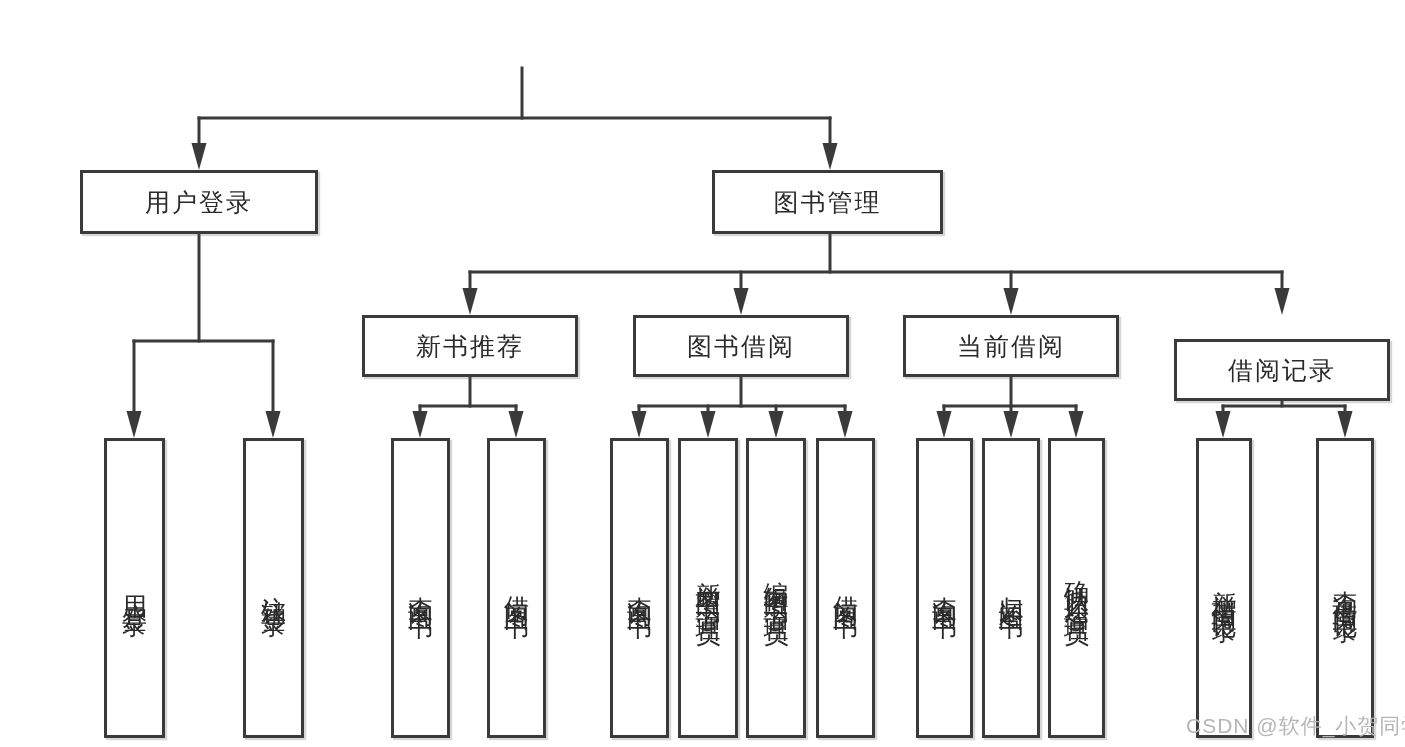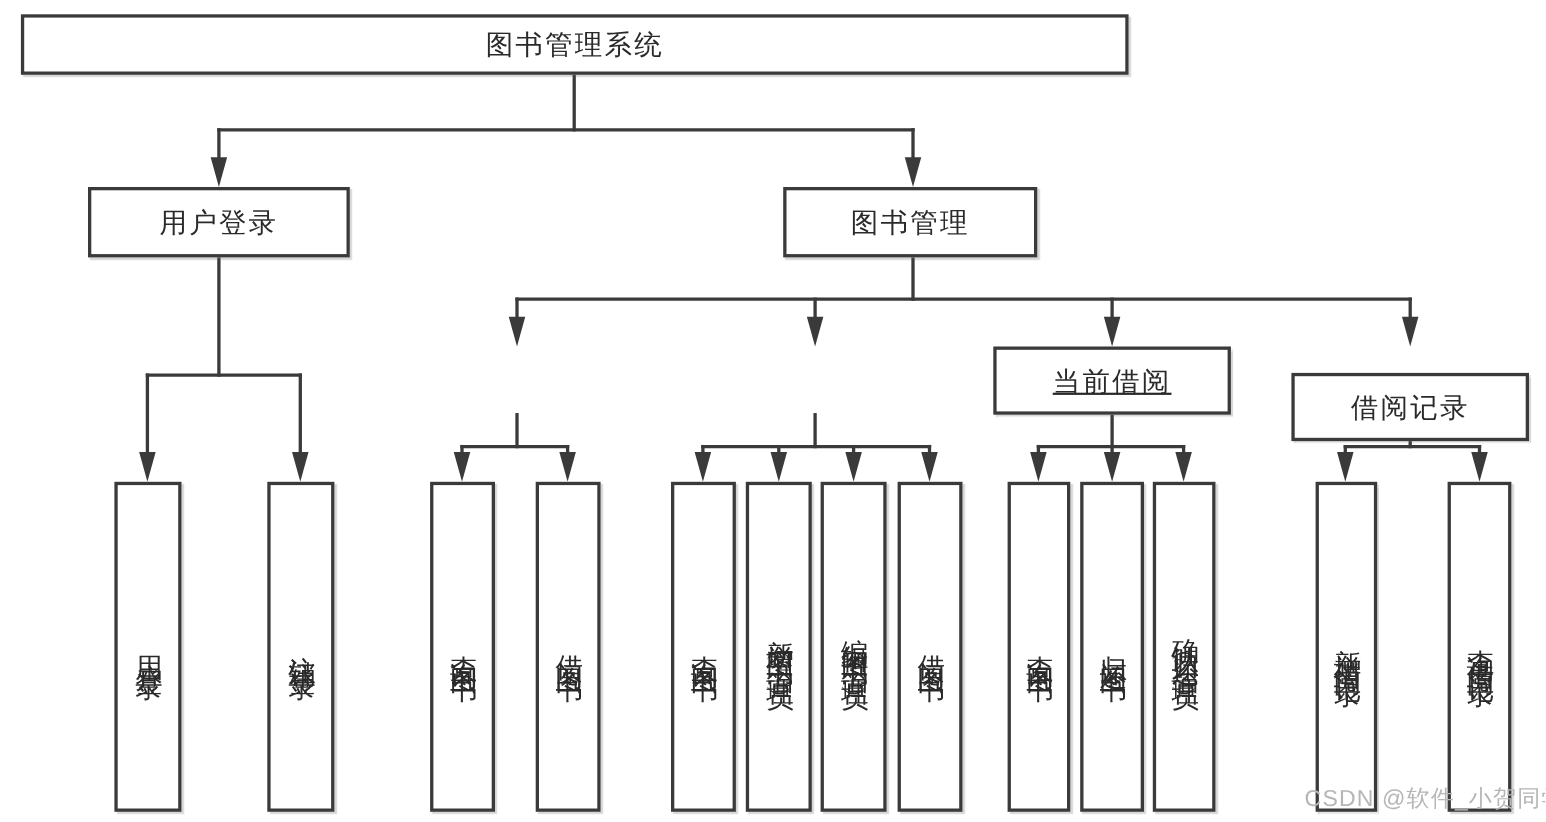--- a/index.html
+++ b/index.html
@@ -122,32 +122,35 @@
       <polygon points="776,438 768.5,411 783.5,411"></polygon>
       <polygon points="845,438 837.5,411 852.5,411"></polygon>
       <polygon points="944,438 936.5,411 951.5,411"></polygon>
       <polygon points="1011,438 1003.5,411 1018.5,411"></polygon>
       <polygon points="1076,438 1068.5,411 1083.5,411"></polygon>
       <polygon points="1223,438 1215.5,411 1230.5,411"></polygon>
       <polygon points="1345,438 1337.5,411 1352.5,411"></polygon>
     </g>
   </svg>
 
-  <div class="box" style="left:19px; top:13px; width:1007px; height:55px;">
-    <span>图书管理系统</span>
-  </div>
 
   <div class="box" style="left:80px; top:170px; width:238px; height:64px;">
     <span>用户登录</span>
   </div>
   <div class="box" style="left:712px; top:170px; width:231px; height:64px;">
     <span>图书管理</span>
   </div>
 
-  <div class="box" style="left:903px; top:315px; width:216px; height:62px;text-decoration:underline;">
+  <div class="box" style="left:362px; top:315px; width:216px; height:62px;">
+    <span>新书推荐</span>
+  </div>
+  <div class="box" style="left:633px; top:315px; width:216px; height:62px;">
+    <span>图书借阅</span>
+  </div>
+  <div class="box" style="left:903px; top:315px; width:216px; height:62px;">
     <span>当前借阅</span>
   </div>
   <div class="box" style="left:1174px; top:315px; width:216px; height:62px;margin-top:24px;">
     <span>借阅记录</span>
   </div>
 
   <div class="box leaf" style="left:104px; width:61px;">
     <span class="vtext">用户登录</span>
   </div>
   <div class="box leaf" style="left:243px; width:61px;">

